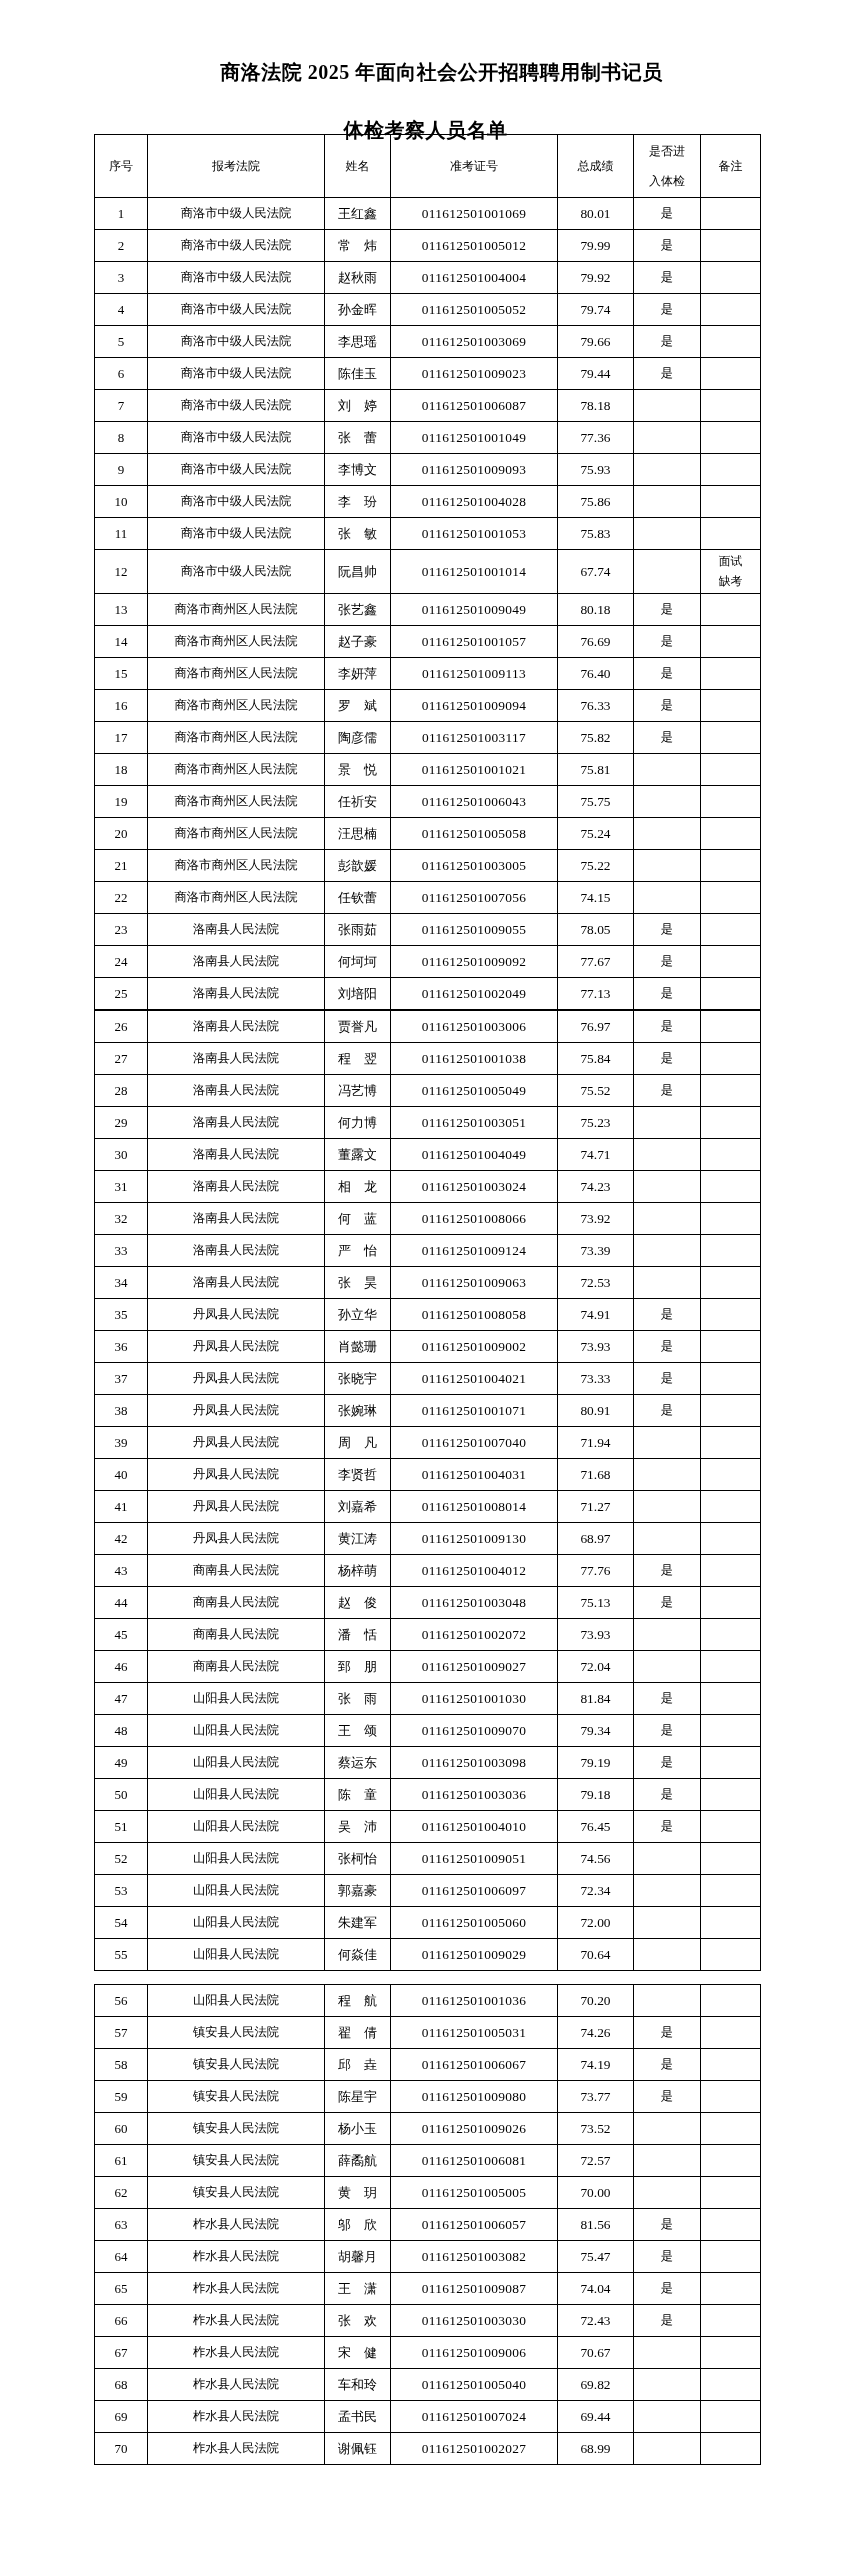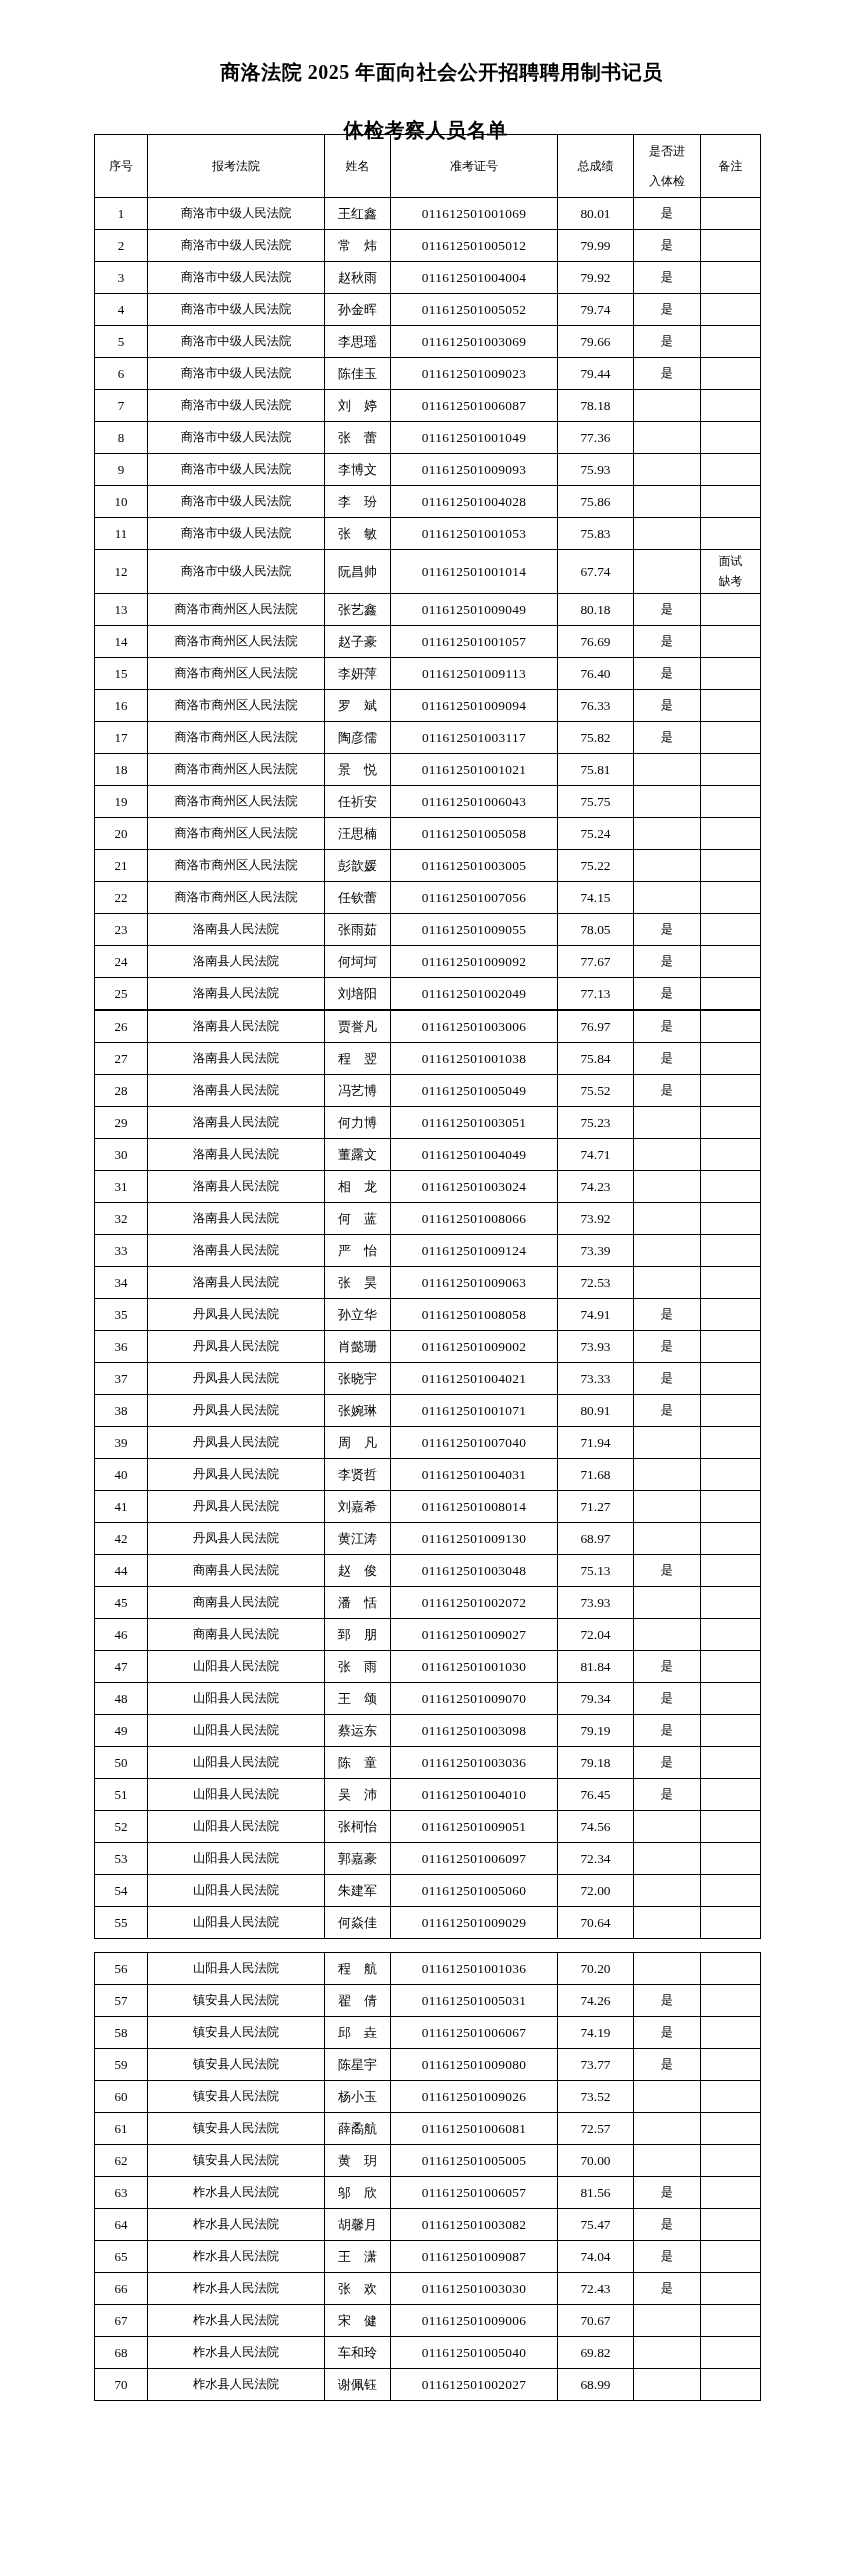--- a/index.html
+++ b/index.html
@@ -455,20 +455,29 @@
         <tr>
           <td>42</td>
           <td>丹凤县人民法院</td>
           <td>黄江涛</td>
           <td>011612501009130</td>
           <td>68.97</td>
           <td></td>
           <td></td>
         </tr>
         <tr>
+          <td>43</td>
+          <td>商南县人民法院</td>
+          <td>杨梓萌</td>
+          <td>011612501004012</td>
+          <td>77.76</td>
+          <td>是</td>
+          <td></td>
+        </tr>
+        <tr>
           <td>44</td>
           <td>商南县人民法院</td>
           <td>赵　俊</td>
           <td>011612501003048</td>
           <td>75.13</td>
           <td>是</td>
           <td></td>
         </tr>
         <tr>
           <td>45</td>
@@ -694,20 +703,29 @@
         <tr>
           <td>68</td>
           <td>柞水县人民法院</td>
           <td>车和玲</td>
           <td>011612501005040</td>
           <td>69.82</td>
           <td></td>
           <td></td>
         </tr>
         <tr>
+          <td>69</td>
+          <td>柞水县人民法院</td>
+          <td>孟书民</td>
+          <td>011612501007024</td>
+          <td>69.44</td>
+          <td></td>
+          <td></td>
+        </tr>
+        <tr>
           <td>70</td>
           <td>柞水县人民法院</td>
           <td>谢佩钰</td>
           <td>011612501002027</td>
           <td>68.99</td>
           <td></td>
           <td></td>
         </tr>
       </tbody>
   </table>

